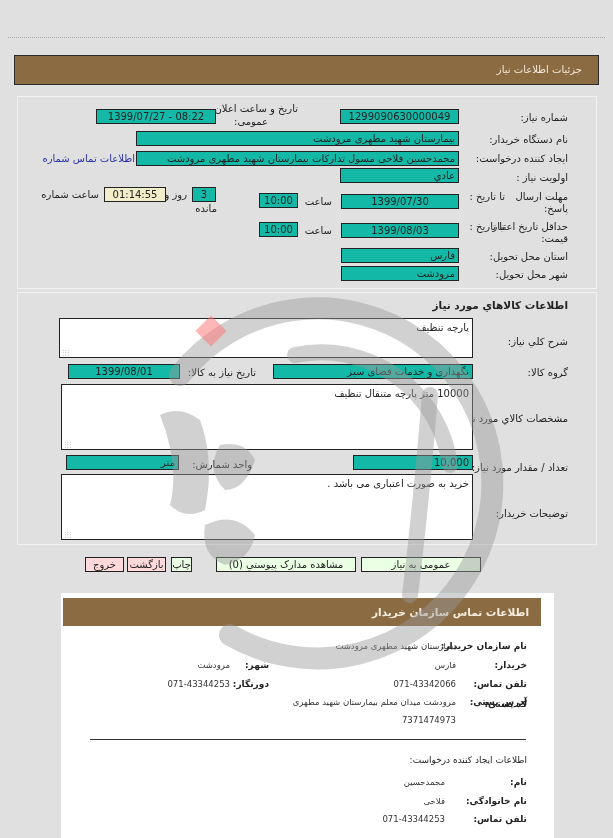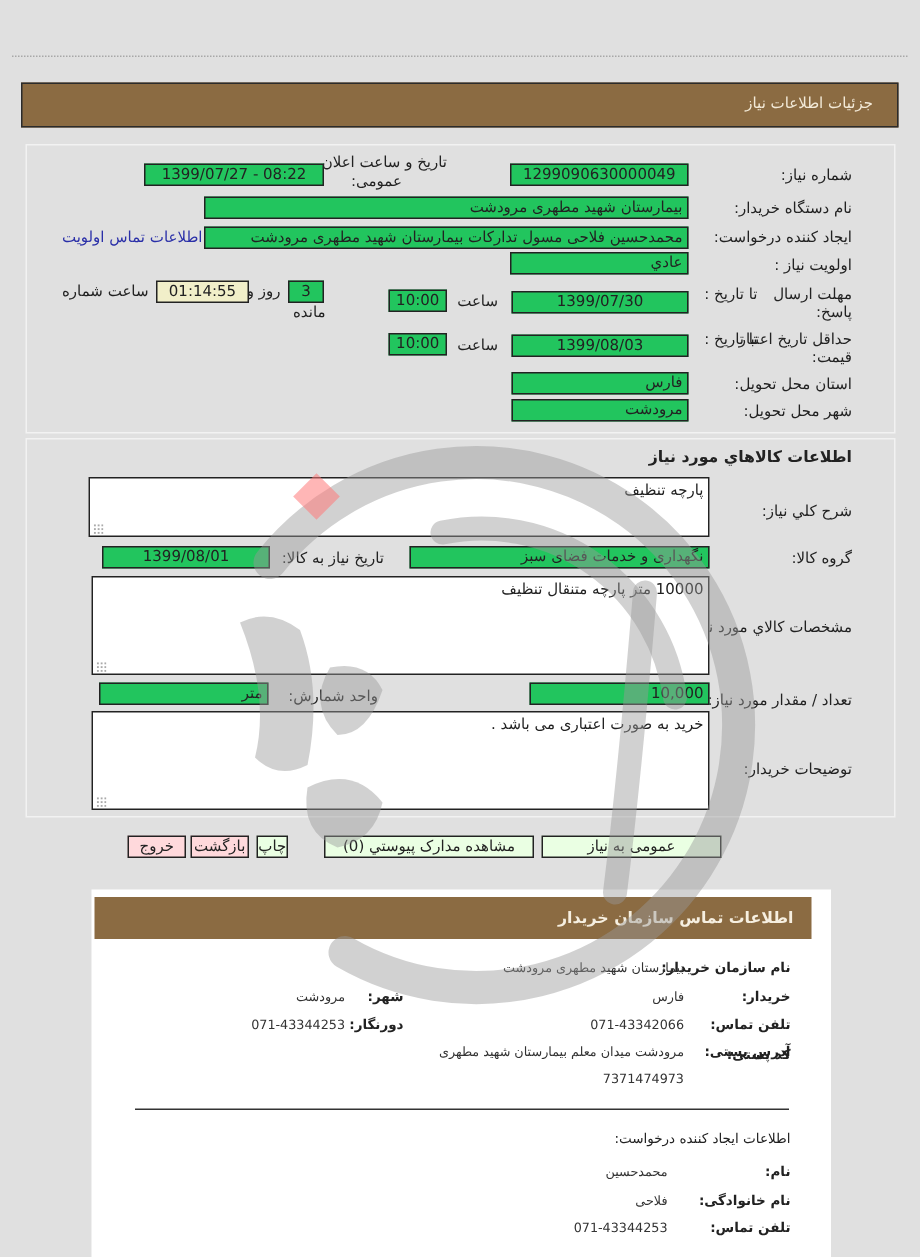--- a/index.html
+++ b/index.html
@@ -25,21 +25,21 @@
     position: absolute; left: 17px; width: 580px;
     border: 1px solid #f2f2f2; background: #e0e0e0;
   }
   .sec1 { top: 96px; height: 193px; }
   .sec2 { top: 292px; height: 253px; }
   .lbl {
     position: absolute; direction: rtl; text-align: right;
     font-size: 10px; color: #222; white-space: nowrap; line-height: 12px;
   }
   .box {
-    position: absolute; background: #22c55e; border: 1px solid #222;
+    position: absolute; background: #14b8a6; border: 1px solid #222;
     font-size: 10px; line-height: 13px; height: 15px; white-space: nowrap; overflow: hidden;
     padding: 0 3px;
   }
   .box.r { direction: rtl; text-align: right; }
   .box.c { text-align: center; }
   .box.yellow { background: #f1efc9; }
   .area {
     position: absolute; background: #fff; border: 1px solid #222;
     direction: rtl; text-align: right; font-size: 10px; padding: 2px 3px; line-height: 13px;
   }
@@ -86,21 +86,21 @@
 
 <span class="lbl" style="right:315px; top:103px;">تاریخ و ساعت اعلان</span>
 <span class="lbl" style="right:345px; top:116px;">عمومی:</span>
 <div class="box c" style="left:96px; top:109px; width:120px;">1399/07/27 - 08:22</div>
 
 <span class="lbl" style="right:45px; top:134px;">نام دستگاه خریدار:</span>
 <div class="box r" style="left:136px; top:131px; width:323px;">بیمارستان شهید مطهری مرودشت</div>
 
 <span class="lbl" style="right:45px; top:153px;">ایجاد کننده درخواست:</span>
 <div class="box r" style="left:136px; top:151px; width:323px;">محمدحسین فلاحی مسول تدارکات بیمارستان شهید مطهری مرودشت</div>
-<span class="lbl link" style="right:478px; top:153px;">اطلاعات تماس اولویت</span>
+<span class="lbl link" style="right:478px; top:153px;">اطلاعات تماس شماره</span>
 
 <span class="lbl" style="right:45px; top:172px;">اولویت نیاز :</span>
 <div class="box r" style="left:340px; top:168px; width:119px;">عادي</div>
 
 <span class="lbl" style="right:45px; top:191px;">مهلت ارسال</span>
 <span class="lbl" style="right:45px; top:203px;">پاسخ:</span>
 <span class="lbl" style="right:108px; top:191px;">تا تاریخ :</span>
 <div class="box c" style="left:341px; top:194px; width:118px;">1399/07/30</div>
 <span class="lbl" style="right:281px; top:196px;">ساعت</span>
 <div class="box c" style="left:259px; top:193px; width:39px;">10:00</div>

